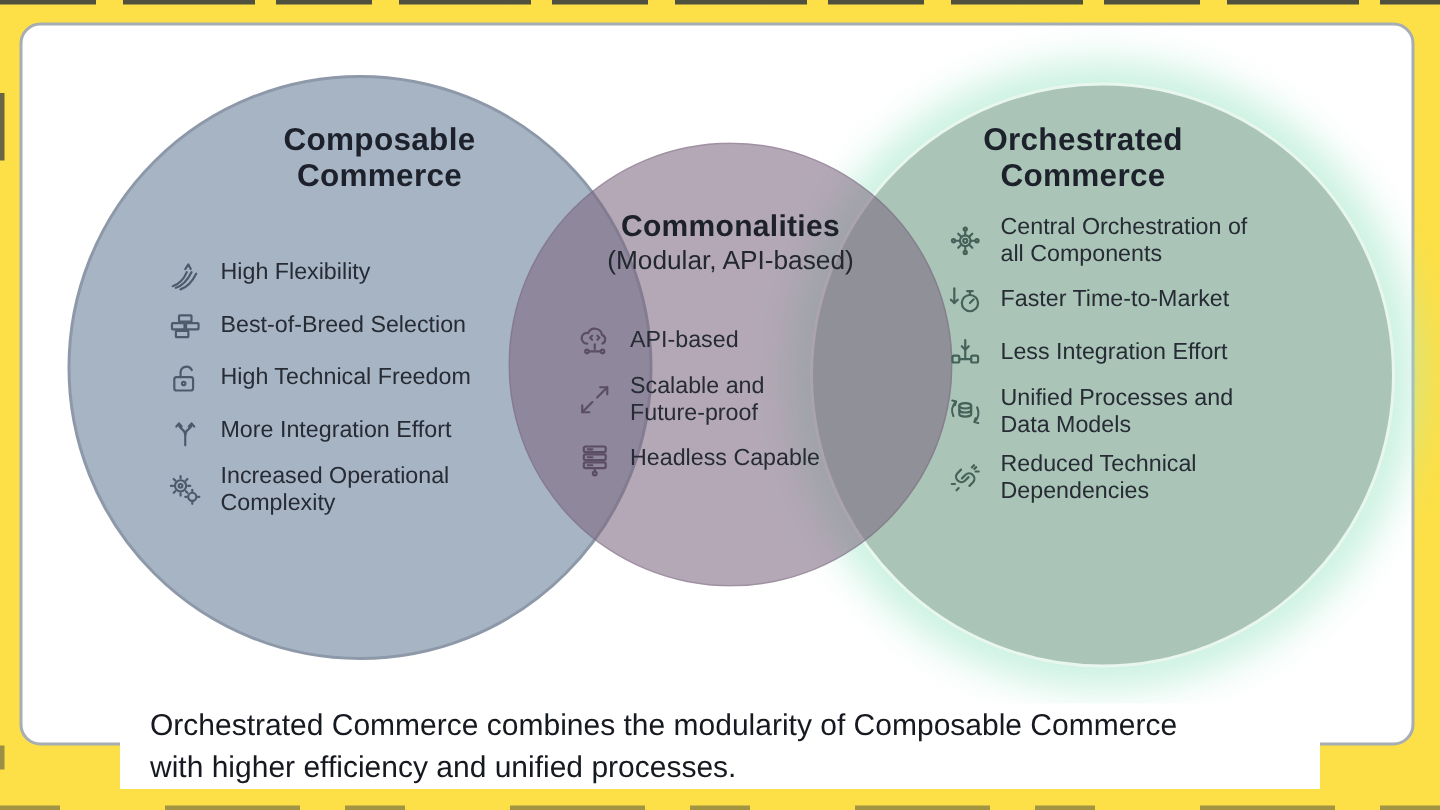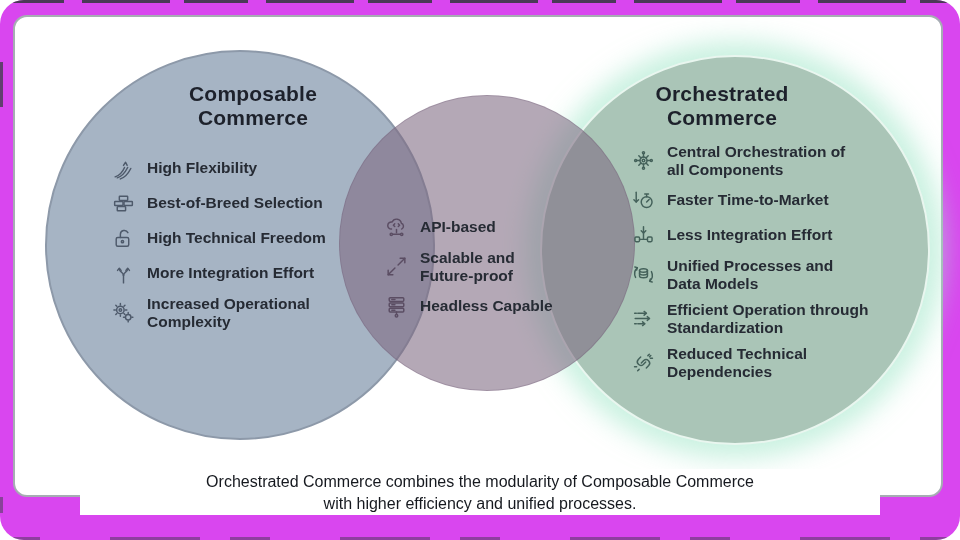--- a/index.html
+++ b/index.html
@@ -1,21 +1,20 @@
 <!DOCTYPE html>
 <html><head>
 <meta charset="utf-8">
 <style>
   html,body{margin:0;padding:0;}
   .stage{
     position:relative;width:960px;height:540px;overflow:hidden;
-    background:#d946ef;
+    background:#fde047;
     font-family:"Liberation Sans","DejaVu Sans",sans-serif;
     color:#22262f;
-    border-radius:24px;
   }
   .edge-dash{position:absolute;left:0;width:960px;height:3px;}
   .edge-dash.top{
     top:0;opacity:.85;
     background:repeating-linear-gradient(90deg,#32373d 0 64px,transparent 64px 82px,#32373d 82px 170px,transparent 170px 184px);
   }
   .edge-dash.bottom{
     bottom:0;opacity:.45;
     background:repeating-linear-gradient(90deg,#32373d 0 40px,transparent 40px 110px,#32373d 110px 200px,transparent 200px 230px);
   }
@@ -43,41 +42,41 @@
   .vtitle{
     font-weight:700;text-align:center;white-space:pre-line;
     font-size:21px;line-height:1.12;color:#1d212b;letter-spacing:.2px;
   }
   .g-left-title{left:140px;top:82px;width:226px;}
   .g-right-title{left:600px;top:82px;width:244px;}
   .g-mid-title{left:352px;top:140px;width:270px;text-align:center;}
   .g-mid-title .vtitle{font-size:20px;}
   .subtitle{font-size:17.5px;line-height:1.15;color:#23272f;margin-top:1px;text-align:center;}
   .items{display:flex;flex-direction:column;}
-  .g-left-items{left:110px;top:155px;width:246px;}
+  .g-left-items{left:110px;top:169px;width:246px;}
   .g-left-items .items{gap:9px;}
   .g-mid-items{left:383px;top:214px;width:215px;}
   .g-mid-items .items{gap:9px;}
   .g-right-items{left:630px;top:143px;width:268px;}
   .g-right-items .items{gap:9px;}
   .row{display:flex;align-items:center;gap:11px;}
   .row .ic{flex:0 0 26px;width:26px;height:26px;display:flex;align-items:center;justify-content:center;}
   .row .ic svg{width:25px;height:25px;display:block;}
   .row .lbl{
-    font-size:15.5px;line-height:17.5px;font-weight:700;
+    font-size:15.5px;line-height:17.5px;font-weight:400;
     color:#262b34;white-space:pre-line;
   }
   .g-left-items .ic{color:#4e5a6b;}
   .g-mid-items .ic{color:#5b4d63;}
   .g-right-items .ic{color:#44615a;}
   .caption{
     position:absolute;left:50%;top:469px;transform:translateX(-50%);
     z-index:4;background:#ffffff;padding:2px 20px 0 20px;
-    font-size:16px;line-height:1.38;font-weight:500;color:#16191f;
-    text-align:center;white-space:pre-line;width:760px;
+    font-size:20px;line-height:1.38;font-weight:500;color:#16191f;
+    text-align:left;white-space:pre-line;width:760px;
   }
 </style>
 </head>
 <body>
 
 <div class="stage">
   <div class="edge-dash top"></div>
   <div class="edge-dash bottom"></div>
   <div class="edge-tick" style="top:62px;height:45px;"></div>
   <div class="edge-tick" style="top:497px;height:16px;opacity:.5;"></div>
@@ -147,20 +146,24 @@
               <circle cx="16.5" cy="16.5" r="2.6"></circle>
               <path d="M16.5 13 v-1 M16.5 20 v1 M13 16.5 h-1 M20 16.5 h1"></path>
             </svg>
           </span>
           <span class="lbl">Increased Operational
 Complexity</span>
         </div>
       </div>
   </div>
 
+  <div class="group g-mid-title">
+    <div class="vtitle">Commonalities</div>
+    <div class="subtitle">(Modular, API-based)</div>
+  </div>
   <div class="group g-mid-items">
     <div class="items">
         <div class="row">
           <span class="ic">
             <svg viewBox="0 0 24 24" fill="none" stroke="currentColor" stroke-width="1.4" stroke-linecap="round" stroke-linejoin="round">
               <path d="M7.2 13.5 a3.4 3.4 0 1 1 .6-6.7 a4.6 4.6 0 0 1 8.8 1.1 a3 3 0 0 1 .3 5.6"></path>
               <path d="M10.3 8.5 L9 9.8 L10.3 11.1 M13.7 8.5 L15 9.8 L13.7 11.1"></path>
               <path d="M12 14 v3"></path>
               <path d="M8.5 18.5 h7"></path>
               <circle cx="7" cy="18.5" r="1.1"></circle>
@@ -254,36 +257,20 @@
               <path d="M4.4 14.8 a8 8 0 0 1 1.6-9.2"></path>
               <path d="M5.4 7.8 l.7-2.4-2.4-.6"></path>
             </svg>
           </span>
           <span class="lbl">Unified Processes and
 Data Models</span>
         </div>
         <div class="row">
           <span class="ic">
             <svg viewBox="0 0 24 24" fill="none" stroke="currentColor" stroke-width="1.4" stroke-linecap="round" stroke-linejoin="round">
-              <path d="M6.5 7 H14.5"></path>
-              <path d="M12.6 5.2 L14.8 7 L12.6 8.8"></path>
-              <path d="M3.5 7 h1.6"></path>
-              <path d="M4 12 H17.5"></path>
-              <path d="M15.6 10.2 L17.8 12 L15.6 13.8"></path>
-              <path d="M6.5 17 H13"></path>
-              <path d="M11.1 15.2 L13.3 17 L11.1 18.8"></path>
-              <path d="M3.5 17 h1.6"></path>
-            </svg>
-          </span>
-          <span class="lbl">Efficient Operation through
-Standardization</span>
-        </div>
-        <div class="row">
-          <span class="ic">
-            <svg viewBox="0 0 24 24" fill="none" stroke="currentColor" stroke-width="1.4" stroke-linecap="round" stroke-linejoin="round">
               <path d="M9.3 6.8 L7 9.1 a3.4 3.4 0 0 0 4.8 4.8 l2.3-2.3"></path>
               <path d="M14.7 17.2 l2.3-2.3 a3.4 3.4 0 0 0-4.8-4.8 L9.9 12.4"></path>
               <path d="M16.2 5.4 l1.4-1.4 M18.6 8 h2 M17.8 6.4 l1.2-1.2"></path>
               <path d="M7.8 18.6 l-1.4 1.4 M5.4 16 h-2"></path>
             </svg>
           </span>
           <span class="lbl">Reduced Technical
 Dependencies</span>
         </div>
       </div>

